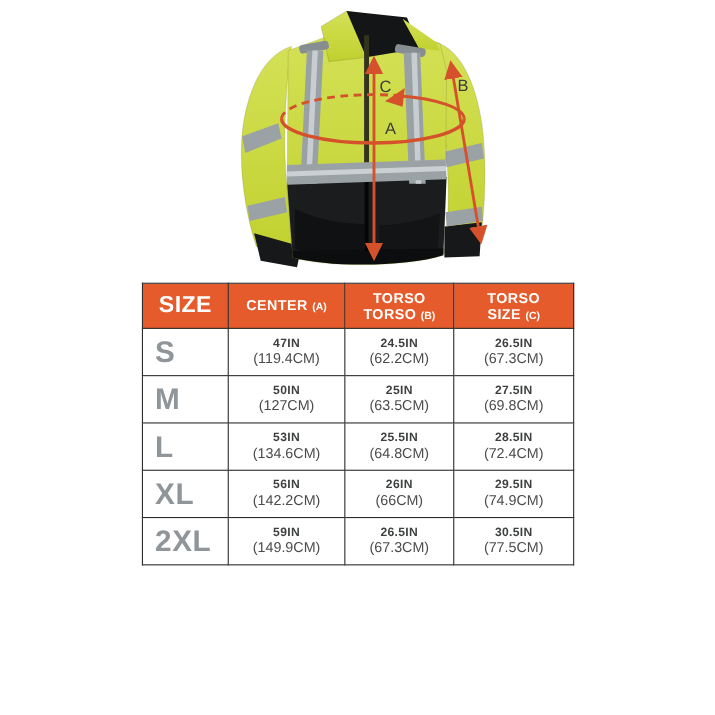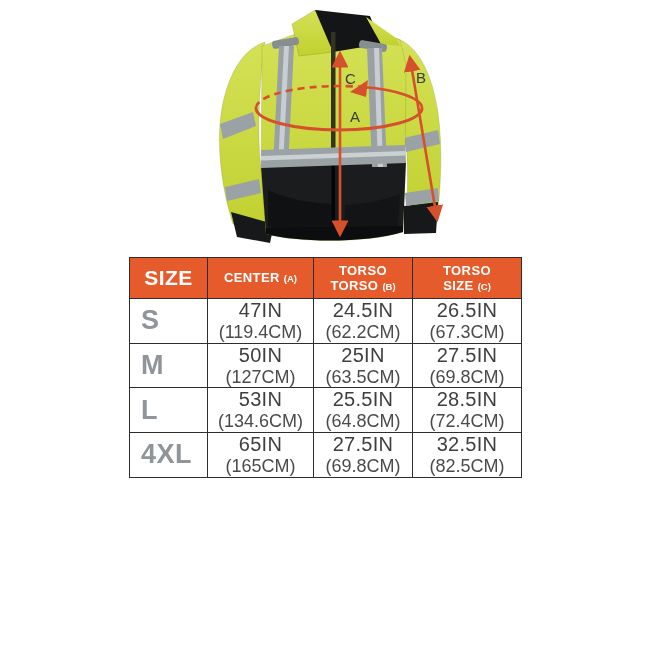--- a/index.html
+++ b/index.html
@@ -17,22 +17,22 @@
   thead th { background:#e55b2b; color:#ffffff; height:41px; vertical-align:middle; text-align:center;
              font-weight:bold; letter-spacing:.4px; }
   th.h-size { font-size:21px; }
   th.h-col  { font-size:13px; line-height:1.18; }
   .hline { display:block; }
   .ref { font-size:9.5px; letter-spacing:0; }
 
   tbody td { height:43px; background:#ffffff; vertical-align:middle; }
   td.size-cell { padding-left:11px; font-size:27px; font-weight:bold; color:#8f9598; letter-spacing:.5px; }
   td.val-cell { text-align:center; }
-  .in-val { display:block; font-size:20px; font-weight:normal; color:#3e3f3f; letter-spacing:.3px; line-height:1.1; }
-  .cm-val { display:block; font-size:18px; color:#4a4b4b; line-height:1.15; margin-top:1px; }
+  .in-val { display:block; font-size:11px; font-weight:bold; color:#3e3f3f; letter-spacing:.3px; line-height:1.1; }
+  .cm-val { display:block; font-size:13px; color:#4a4b4b; line-height:1.15; margin-top:1px; }
 
   svg text.meas-label { font-family:"Liberation Sans", sans-serif; font-size:15px; font-weight:500; fill:#3c3c3c; }
 </style>
 </head>
 <body>
 
 <div class="canvas">
 
   <div class="jacket-wrap">
     <svg width="650" height="255" viewBox="0 0 650 255">
@@ -170,30 +170,45 @@
           <td class="val-cell">
               <span class="in-val">25.5IN</span>
               <span class="cm-val">(64.8CM)</span>
             </td>
           <td class="val-cell">
               <span class="in-val">28.5IN</span>
               <span class="cm-val">(72.4CM)</span>
             </td>
         </tr>
         <tr>
-          <td class="size-cell">4XL</td>
-          <td class="val-cell">
-              <span class="in-val">65IN</span>
-              <span class="cm-val">(165CM)</span>
-            </td>
-          <td class="val-cell">
-              <span class="in-val">27.5IN</span>
-              <span class="cm-val">(69.8CM)</span>
-            </td>
-          <td class="val-cell">
-              <span class="in-val">32.5IN</span>
-              <span class="cm-val">(82.5CM)</span>
+          <td class="size-cell">XL</td>
+          <td class="val-cell">
+              <span class="in-val">56IN</span>
+              <span class="cm-val">(142.2CM)</span>
+            </td>
+          <td class="val-cell">
+              <span class="in-val">26IN</span>
+              <span class="cm-val">(66CM)</span>
+            </td>
+          <td class="val-cell">
+              <span class="in-val">29.5IN</span>
+              <span class="cm-val">(74.9CM)</span>
+            </td>
+        </tr>
+        <tr>
+          <td class="size-cell">2XL</td>
+          <td class="val-cell">
+              <span class="in-val">59IN</span>
+              <span class="cm-val">(149.9CM)</span>
+            </td>
+          <td class="val-cell">
+              <span class="in-val">26.5IN</span>
+              <span class="cm-val">(67.3CM)</span>
+            </td>
+          <td class="val-cell">
+              <span class="in-val">30.5IN</span>
+              <span class="cm-val">(77.5CM)</span>
             </td>
         </tr>
       </tbody>
     </table>
   </div>
 </div>
 
 </body></html>

